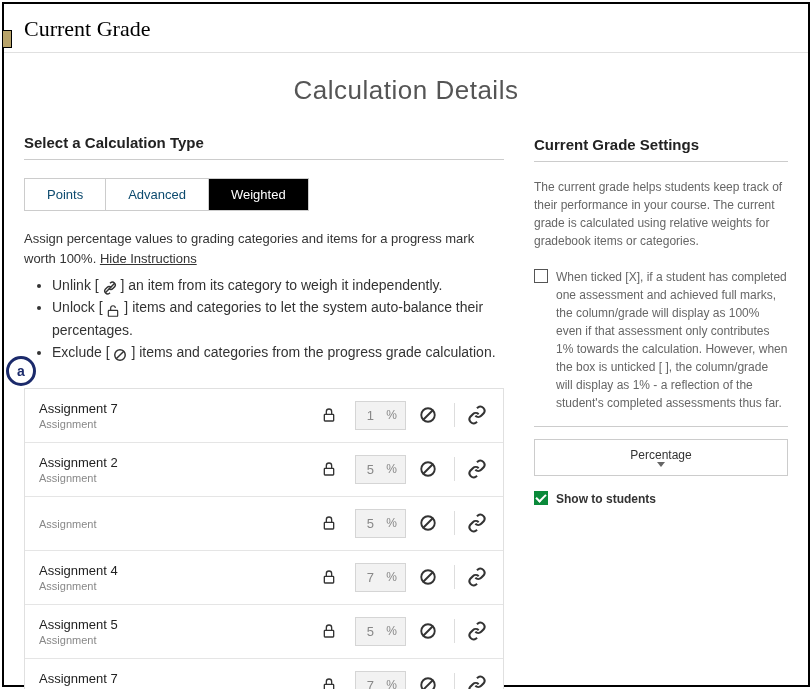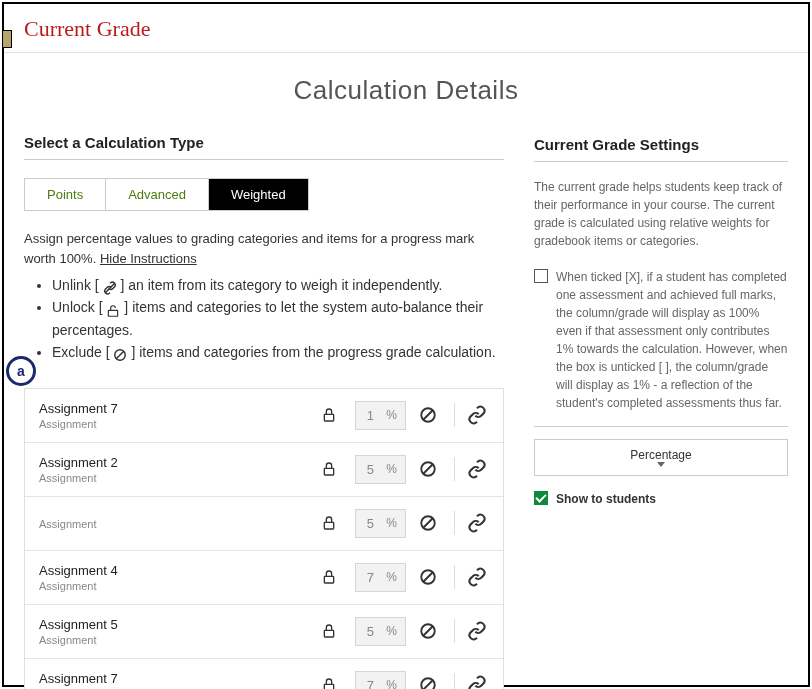--- a/index.html
+++ b/index.html
@@ -1,27 +1,27 @@
 <!DOCTYPE html>
 <html><head>
   <meta charset="utf-8">
   <style>
     * { box-sizing: border-box; margin: 0; padding: 0; }
     body { font-family: -apple-system, BlinkMacSystemFont, "Segoe UI", Arial, sans-serif; background: #fff; color: #333; width: 812px; height: 689px; overflow: hidden; position: relative; }
     .outer-frame { border: 2px solid #000; width: 808px; height: 685px; margin: 2px; position: relative; background:#fff; }
     .gold-tab { position: absolute; left: -2px; top: 26px; width: 10px; height: 18px; background: #b8a369; border: 1px solid #000; z-index: 2; }
     .page-header { padding: 12px 20px 10px 20px; border-bottom: 1px solid #e0e0e0; }
-    .page-header h1 { font-family: Georgia, 'Times New Roman', serif; font-size: 22px; font-weight: normal; color: #b91c1c; }
+    .page-header h1 { font-family: Georgia, 'Times New Roman', serif; font-size: 22px; font-weight: normal; color: #000000; }
     .calc-title { text-align: center; padding: 22px 12px 28px; font-size: 26px; font-weight: 300; color: #555; font-family: "Segoe UI", Arial, sans-serif; letter-spacing: 0.5px; }
     .content { display: flex; padding: 0 20px; gap: 30px; }
     .left-col { flex: 0 0 480px; }
     .right-col { flex: 1; padding-top: 2px; }
     .section-title { font-size: 15px; font-weight: 600; color: #222; border-bottom: 1px solid #ccc; padding-bottom: 8px; margin-bottom: 18px; }
     .tab-strip { display: flex; border: 1px solid #ccc; width: fit-content; margin-bottom: 18px; }
-    .tab-btn { padding: 8px 22px; font-size: 13px; cursor: pointer; background: #fff; border: none; border-right: 1px solid #ccc; color: #4d7c0f; }
+    .tab-btn { padding: 8px 22px; font-size: 13px; cursor: pointer; background: #fff; border: none; border-right: 1px solid #ccc; color: #0c4a6e; }
     .tab-btn:last-child { border-right: none; }
     .tab-btn.active { background: #000; color: #fff; }
     .help-text { font-size: 13px; color: #333; line-height: 1.5; }
     .help-text a { color: #333; text-decoration: underline; cursor: pointer; }
     .help-text ul { margin: 6px 0 0 28px; }
     .help-text li { font-size: 14px; color: #333; line-height: 1.6; }
     .inline-ico { display: inline-flex; align-items: center; vertical-align: middle; position: relative; top: 2px; }
     .item-list { margin-top: 24px; border: 1px solid #e0e0e0; }
     .item-row { display: flex; align-items: center; padding: 12px 14px; background: #fff; border-bottom: 1px solid #e5e5e5; gap: 6px; }
     .item-row:last-child { border-bottom: none; }

